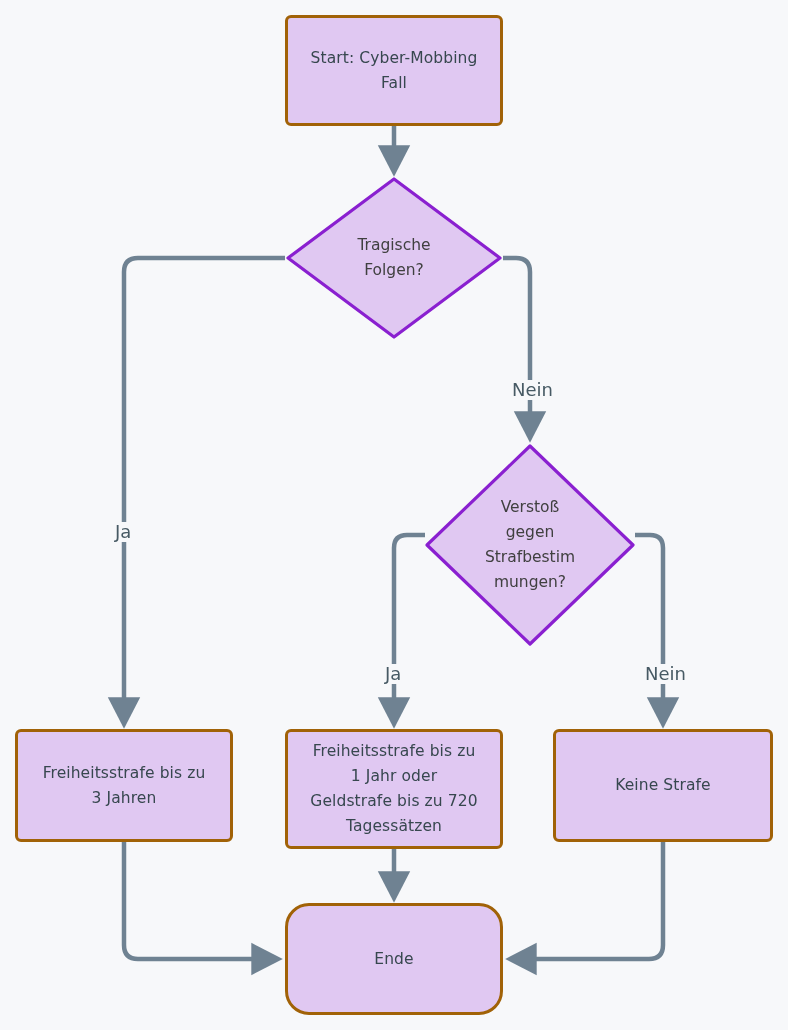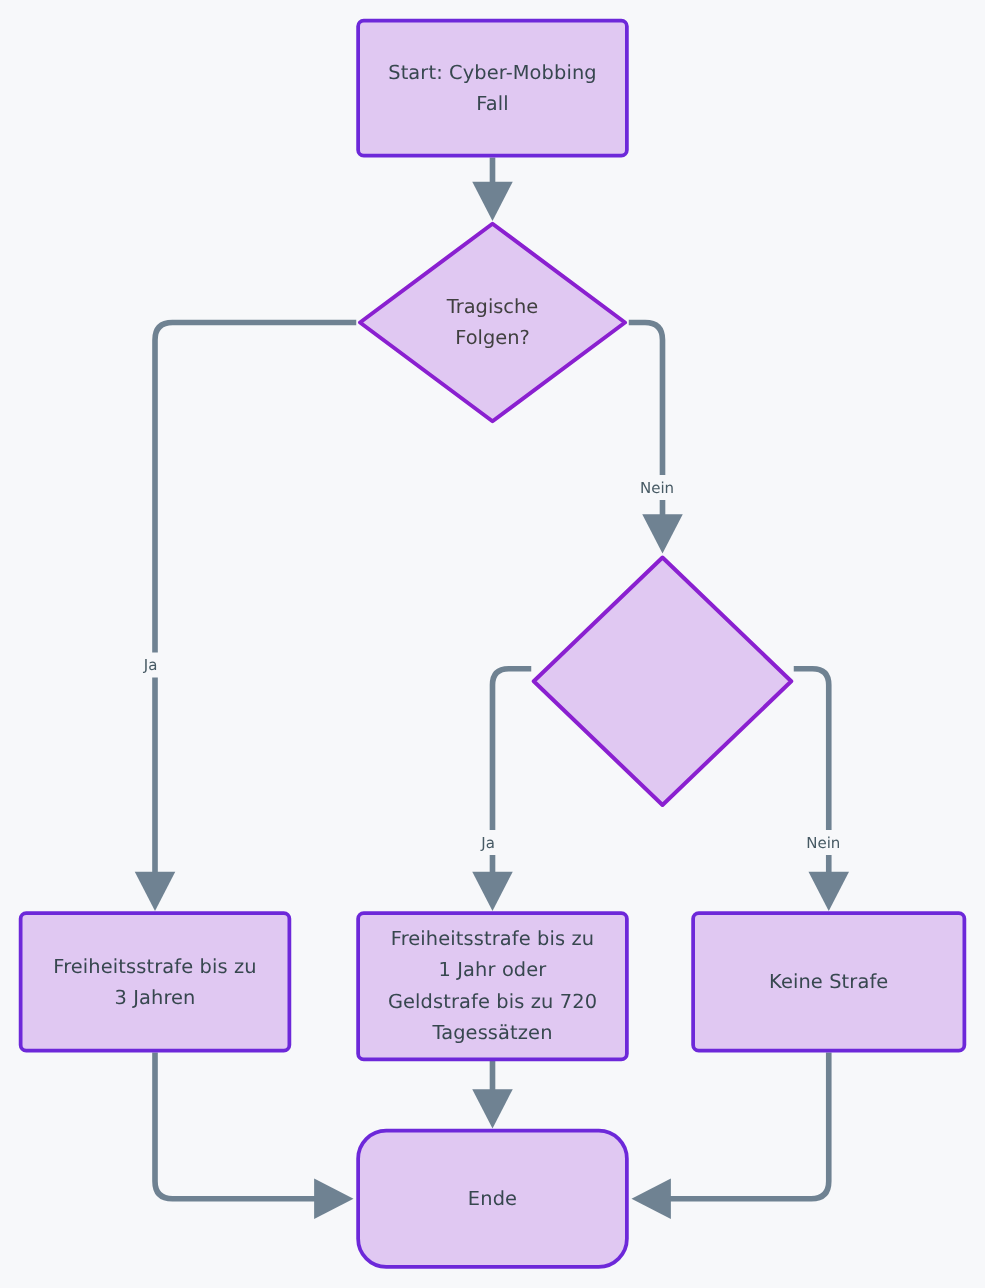--- a/index.html
+++ b/index.html
@@ -33,21 +33,21 @@
   .node {
     position: absolute;
     box-sizing: border-box;
     display: flex;
     align-items: center;
     justify-content: center;
     text-align: center;
   }
   .node-box {
     background: #E0C8F2;
-    border: 3px solid #6d28d9;
+    border: 3px solid #a16207;
     border-radius: 6px;
   }
   .node-label {
     color: #37474F;
     font-size: 15.5px;
     line-height: 25px;
     letter-spacing: 0.1px;
     white-space: pre-line;
     padding: 0 10px;
   }
@@ -69,21 +69,21 @@
     z-index: 2;
     color: #404040;
     font-size: 15.5px;
     line-height: 25px;
     text-align: center;
     white-space: pre-line;
   }
   .edge-label {
     position: absolute;
     color: #475A64;
-    font-size: 12px;
+    font-size: 18px;
     line-height: 18px;
     background: #F7F8FA;
     padding: 1px 3px;
     white-space: nowrap;
   }
 </style>
 </head>
 <body>
 
 <div id="flowchart-canvas">
@@ -122,20 +122,24 @@
       <polygon points="109,3 215,82 109,161 3,82" fill="#E0C8F2" stroke="#8A20D0" stroke-width="3.2" stroke-linejoin="round"></polygon>
     </svg>
     <span class="diamond-label">Tragische
 Folgen?</span>
   </div>
 
   <div class="diamond-wrap" style="left:424px; top:443px; width:212px; height:204px;">
     <svg class="diamond-shape" viewBox="0 0 212 204" preserveAspectRatio="none">
       <polygon points="106,3 209,102 106,201 3,102" fill="#E0C8F2" stroke="#8A20D0" stroke-width="3.2" stroke-linejoin="round"></polygon>
     </svg>
+    <span class="diamond-label">Verstoß
+gegen
+Strafbestim
+mungen?</span>
   </div>
 
   <div class="node node-box" style="left:15px; top:729px; width:218px; height:113px;">
     <span class="node-label">Freiheitsstrafe bis zu
 3 Jahren</span>
   </div>
 
   <div class="node node-box" style="left:285px; top:729px; width:218px; height:120px;">
     <span class="node-label">Freiheitsstrafe bis zu
 1 Jahr oder

